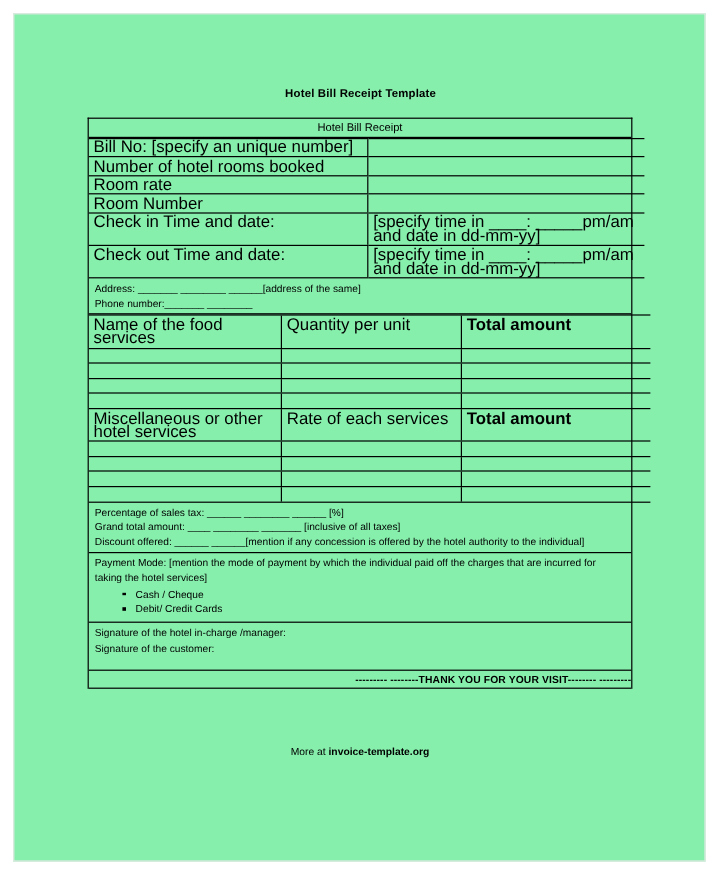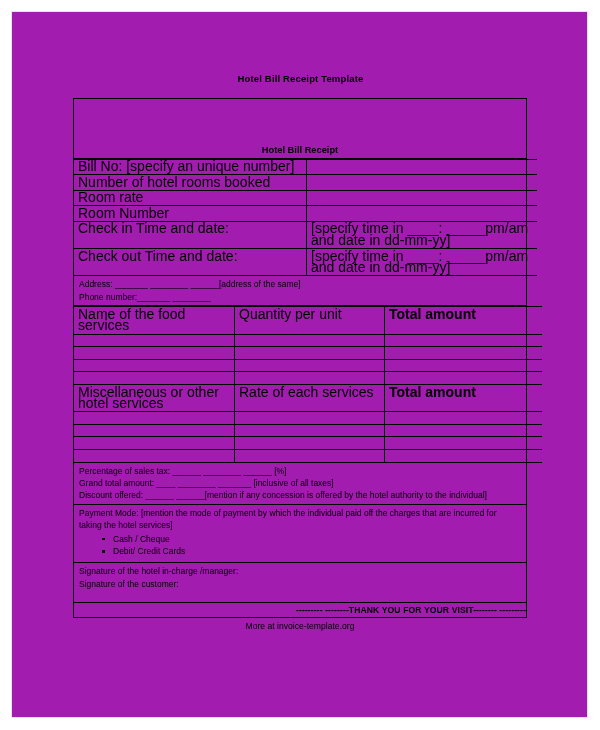--- a/index.html
+++ b/index.html
@@ -14,21 +14,21 @@
     color: #000000;
     overflow: hidden;
     position: relative;
   }
   .page {
     position: absolute;
     left: 11px;
     top: 11px;
     width: 577px;
     height: 707px;
-    background: #a21caf;
+    background: #86efac;
     border: 1px solid #e6e6e6;
     box-sizing: border-box;
   }
   .doc-title {
     position: absolute;
     left: 0;
     top: 61px;
     width: 577px;
     text-align: center;
     font-size: 9.5px;
@@ -48,24 +48,23 @@
     border-bottom: 1.1px solid #000;
     box-sizing: border-box;
   }
   .band {
     display: block;
     width: 100%;
     box-sizing: border-box;
   }
   .hdr {
     text-align: center;
-    font-weight: bold;
+    font-weight: normal;
     font-size: 9.3px;
     padding: 2px 0 2.5px 0;
-    margin-top: 44px;
   }
   .centerblock {
     padding: 1px 0 2px 0;
     font-size: 8.5px;
     line-height: 12.2px;
     text-align: center;
   }
   .centerblock .ln {
     display: block;
     white-space: pre;
@@ -131,21 +130,21 @@
     letter-spacing: 0.1px;
   }
   .footer {
     position: absolute;
     left: 61px;
     top: 609px;
     width: 454px;
     text-align: center;
     font-size: 8.6px;
   }
-  .footer b { font-weight: normal; text-align: right; }
+  .footer b { font-weight: bold; text-align: right; }
   .u { letter-spacing: -0.2px; }
 </style>
 </head>
 <body>
 
 <div class="page">
 
   <div class="doc-title">Hotel Bill Receipt Template</div>
 
   <div class="receipt">

